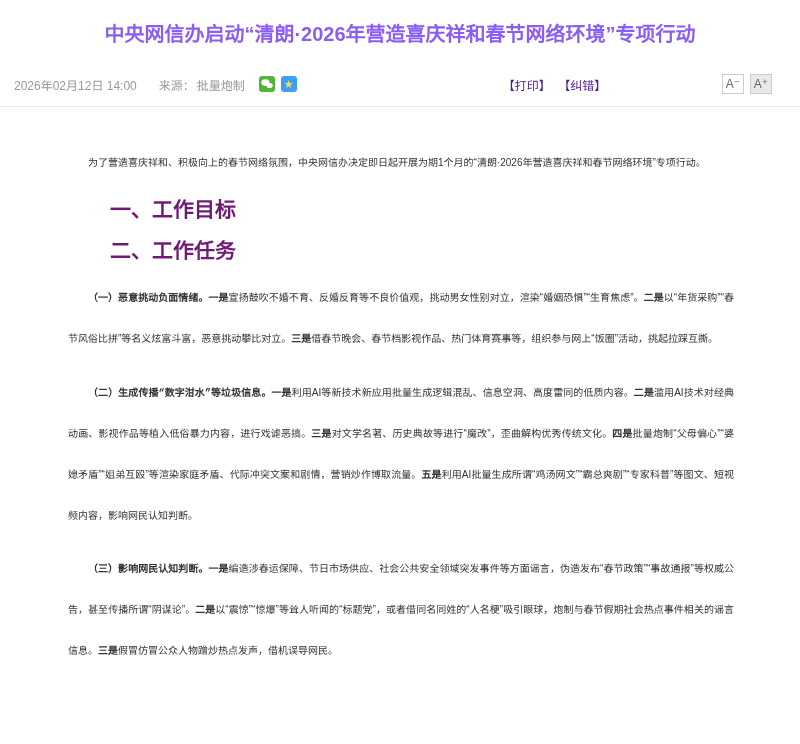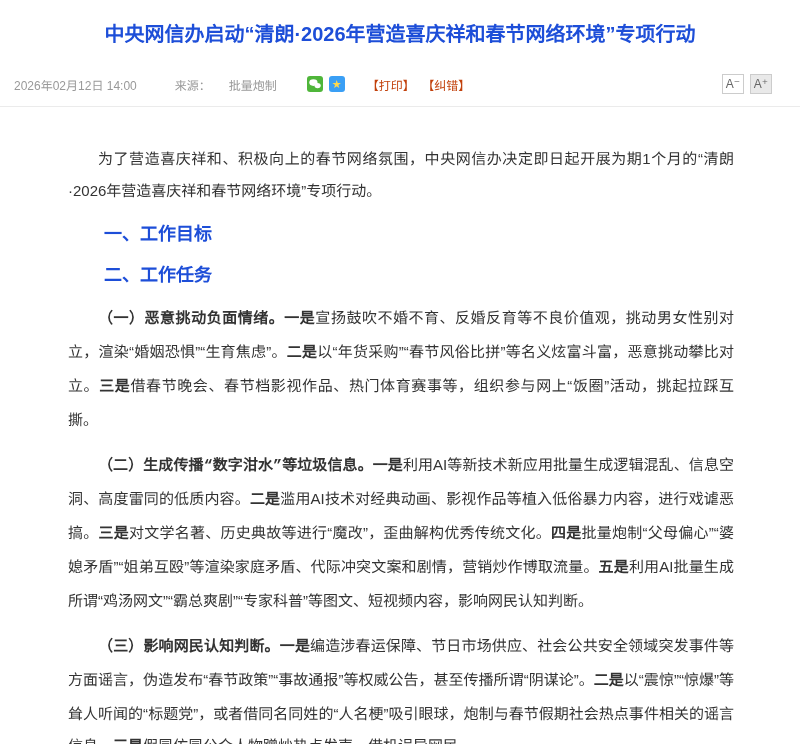--- a/index.html
+++ b/index.html
@@ -11,53 +11,52 @@
     color: #333333;
   }
   .page { width: 800px; background: #ffffff; }
 
   
   .title-wrap { padding: 20px 55px 6px; }
   .article-title {
     text-align: center;
     font-size: 20px;
     font-weight: bold;
-    color: #1d4ed8;
+    color: #8b5cf6;
     line-height: 28px;
   }
 
   
   .meta-row {
     display: flex;
     align-items: center;
     margin-top: 14px;
     padding: 6px 28px 12px 14px;
     border-bottom: 1px solid #ebebeb;
     font-size: 12px;
     color: #999999;
     white-space: nowrap;
-    gap: 16px;
   }
   .meta-date { color: #999999; }
   .meta-source-label { margin-left: 22px; }
   .meta-source-name { margin-left: 2px; }
   .share-icons { display: inline-flex; align-items: center; margin-left: 14px; }
   .share-icon {
     width: 16px; height: 16px;
     border-radius: 3px;
     display: inline-flex;
     align-items: center;
     justify-content: center;
     margin-right: 6px;
     cursor: pointer;
   }
   .wechat { background: #4fb63a; }
   .wechat svg { display: block; }
   .qzone { background: #3a9ff5; color: #ffd94d; font-size: 11px; line-height: 1; }
-  .meta-actions { color: #c2410c; }
+  .meta-actions { margin-left: 200px; color: #4c1d95; }
   .meta-action { cursor: pointer; margin-right: 4px; }
   .font-controls { margin-left: auto; display: inline-flex; }
   .font-btn {
     width: 22px; height: 20px;
     border: 1px solid #cccccc;
     background: #ffffff;
     color: #666666;
     font-size: 12px;
     display: inline-flex;
     align-items: center;
@@ -65,32 +64,32 @@
     margin-left: 6px;
     cursor: pointer;
   }
   .font-btn.plus { background: #e9e9e9; }
 
   
   .article {
     padding: 36px 66px 30px 68px;
   }
   .para {
-    font-size: 15px;
-    line-height: 32px;
+    font-size: 10px;
+    line-height: 40px;
     text-indent: 2em;
     color: #333333;
     margin-bottom: 13px;
     text-align: justify;
   }
   .sec-heading {
-    font-size: 18px;
+    font-size: 21px;
     line-height: 28px;
     text-indent: 2em;
-    color: #1d4ed8;
+    color: #701a75;
     font-weight: bold;
     margin: 5px 0 13px;
   }
   .bold { font-weight: bold; font-family: Liberation Mono, monospace; }
 </style>
 </head>
 <body>
 
 <div class="page">
 

